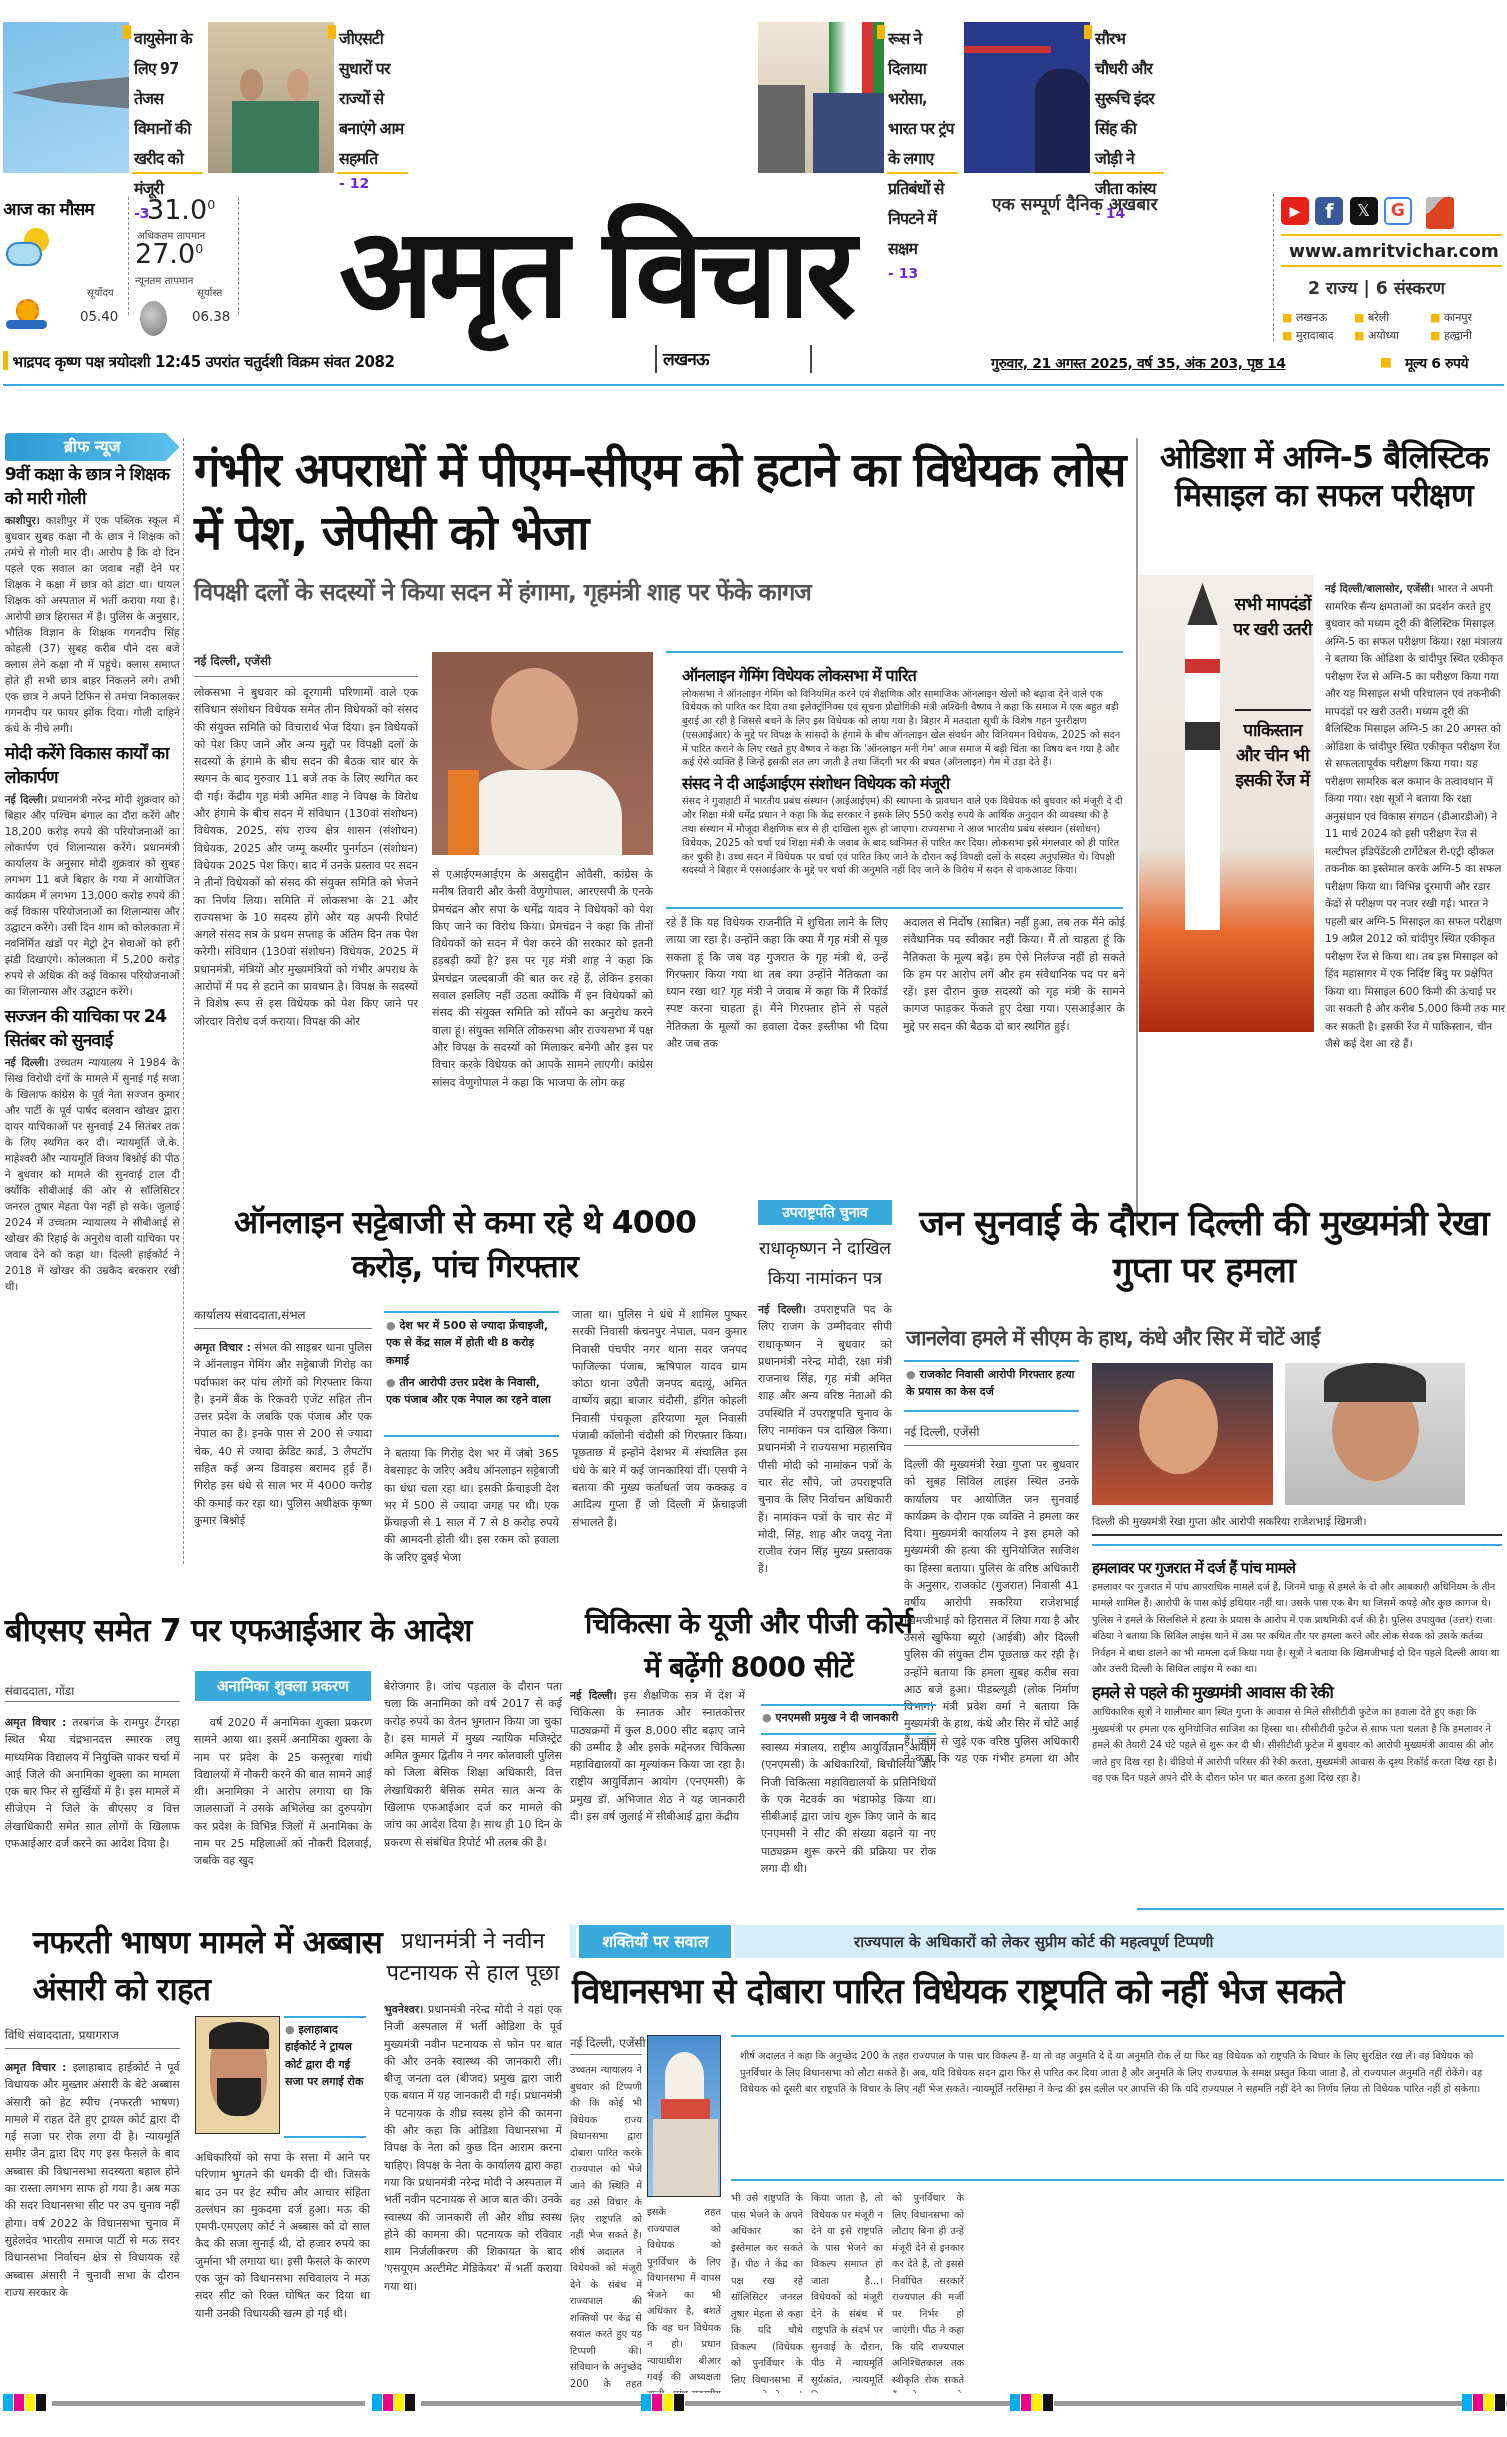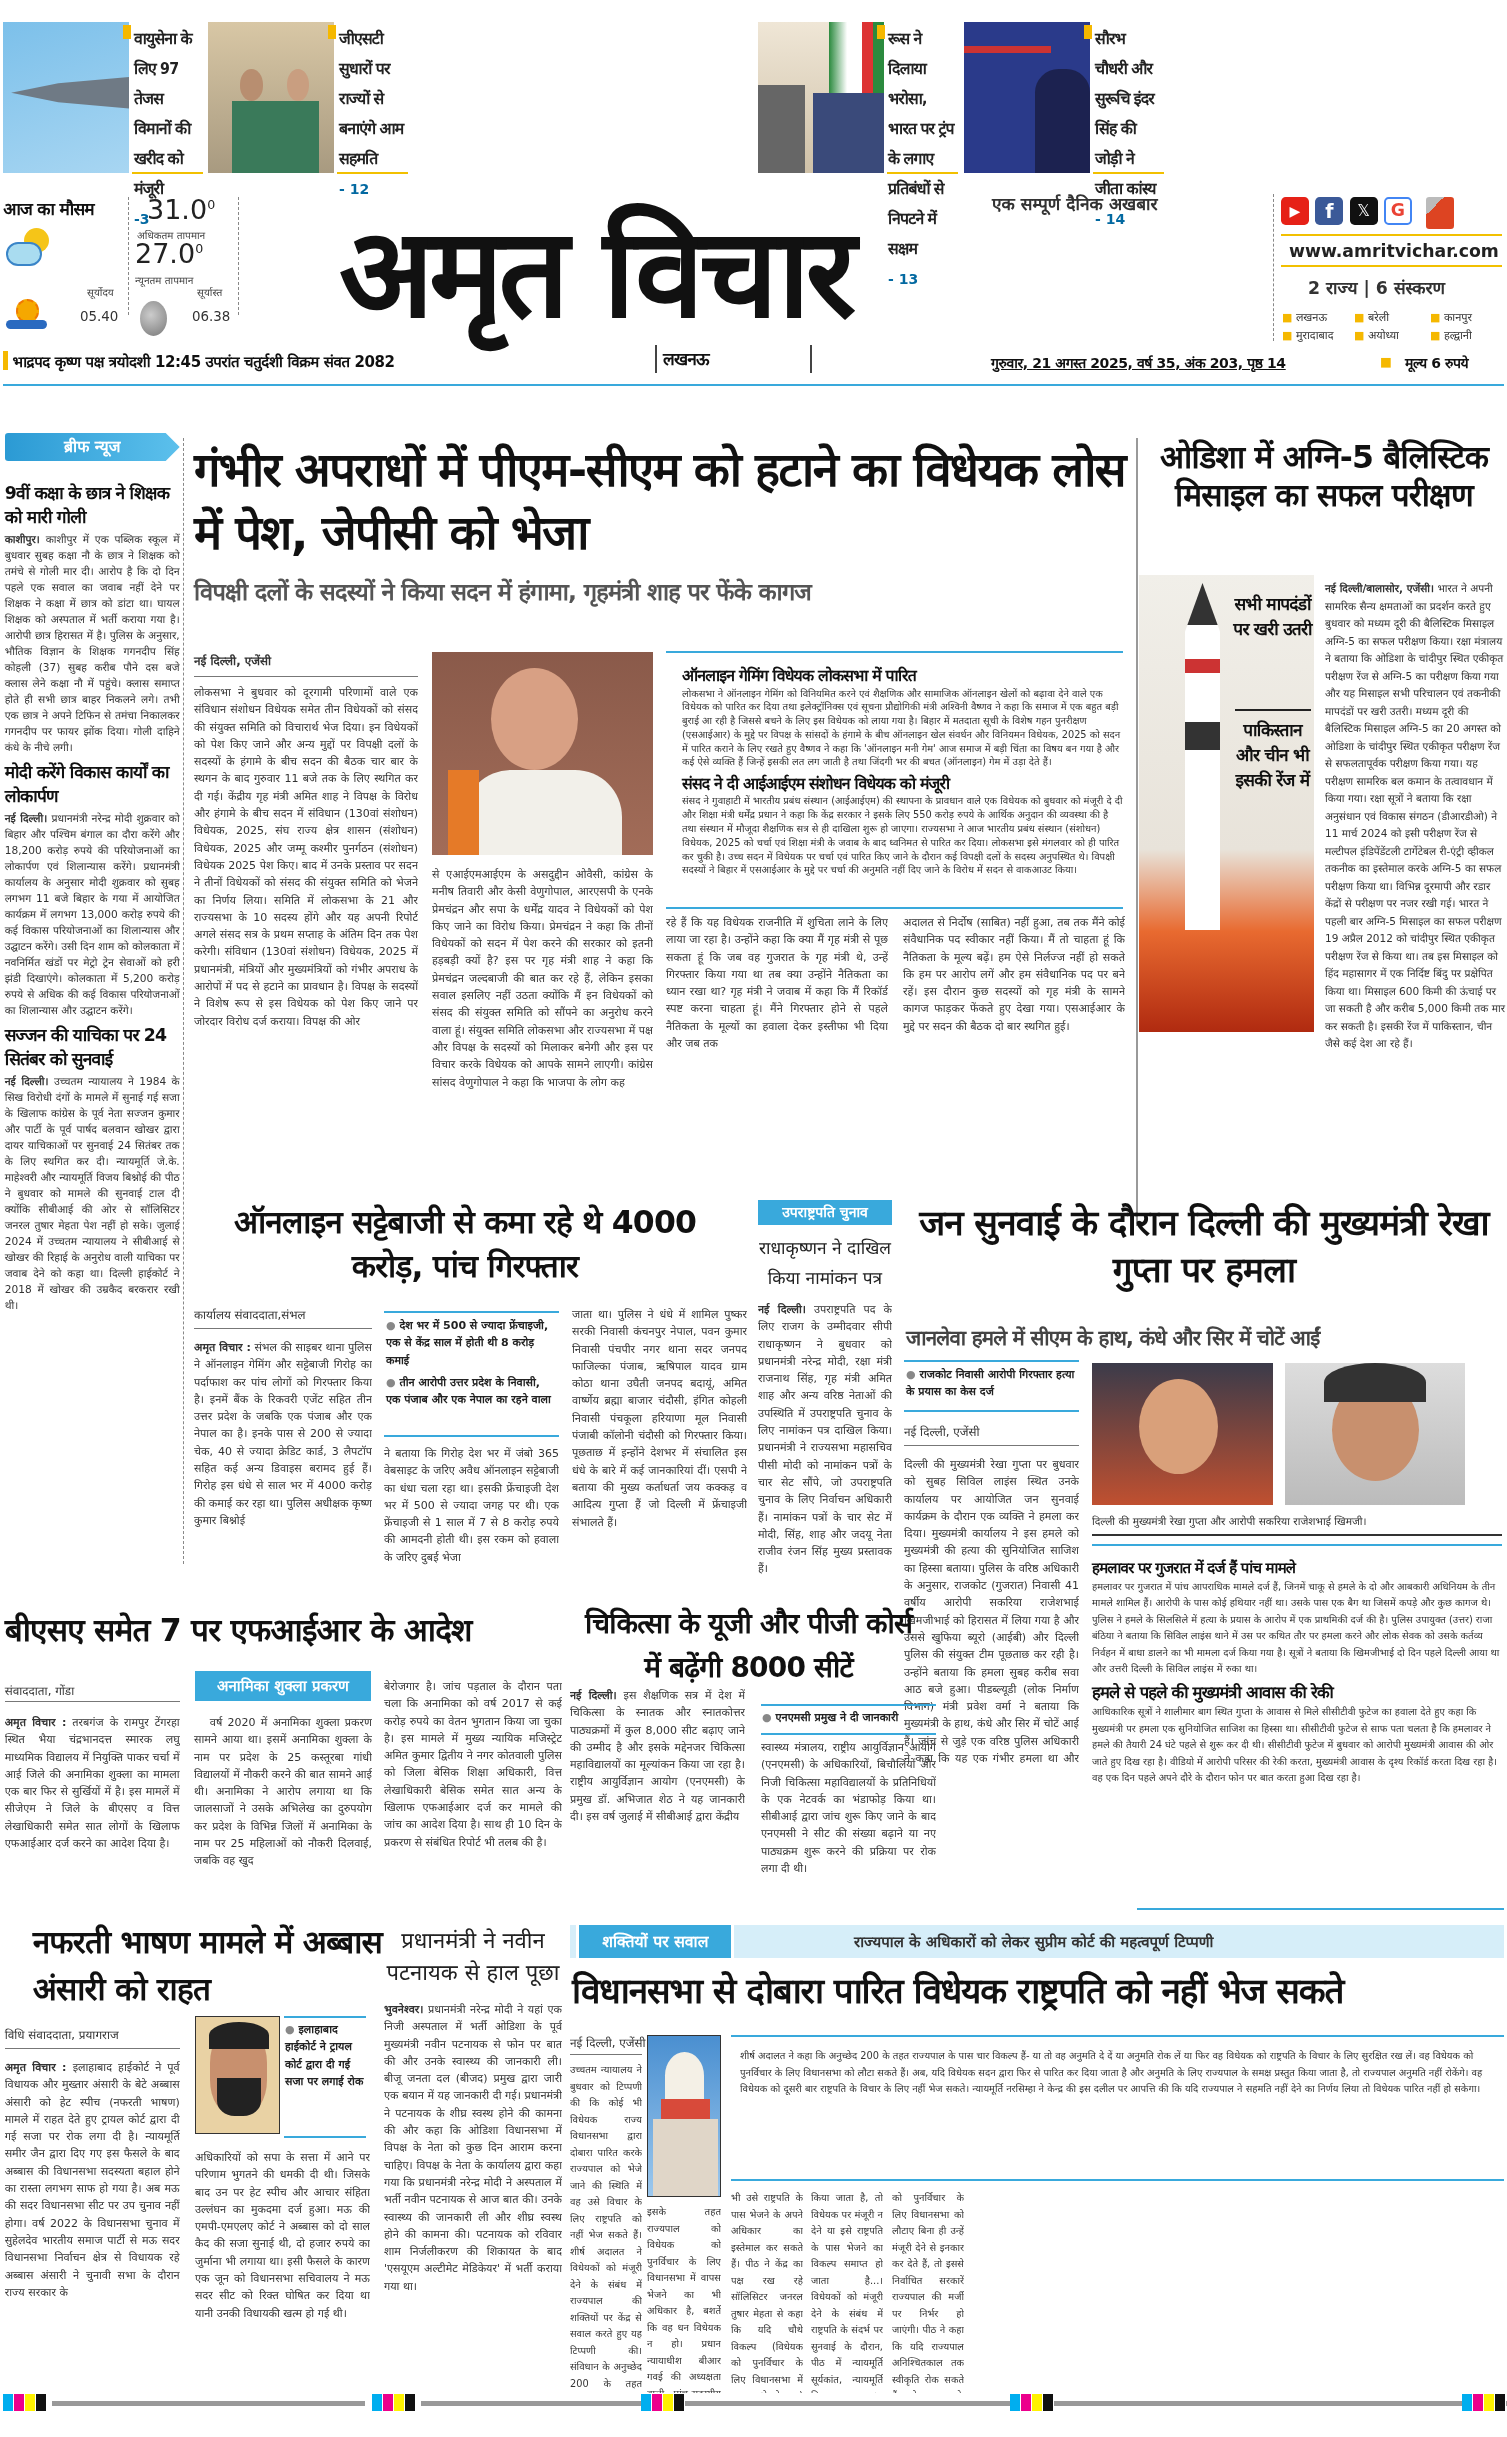--- a/index.html
+++ b/index.html
@@ -1,20 +1,20 @@
 <!DOCTYPE html>
 <html style="font-size:12.6px"><head>
 <meta charset="utf-8">
 <style>
 *{box-sizing:border-box;margin:0;padding:0}
 body{width:1508px;height:2438px;background:#fff;font-family:"DejaVu Sans",sans-serif;color:#222;position:relative;overflow:hidden}
 .abs{position:absolute}
 .ph{position:absolute;overflow:hidden}
 .teaser-title{font-family:"DejaVu Sans Condensed","DejaVu Sans",sans-serif;font-weight:bold;font-size:15.8px;line-height:30px;letter-spacing:-0.8px;color:#222}
-.teaser-page{font-size:14px;font-weight:bold;color:#0369a1;margin-top:7px}
+.teaser-page{font-size:14px;font-weight:bold;color:#6d28d9;margin-top:1px}
 .ybar{position:absolute;width:7.9px;height:14px;background:#f5b800}
 .yline{position:absolute;height:2.4px;background:#f2c000}
 .bluerule{position:absolute;height:2.4px;background:#39a9dc}
 .grayrule{position:absolute;height:0.8px;background:#777}
 .dashv{position:absolute;width:0;border-left:1.6px dashed #888}
 .body{font-size:11px;line-height:17.3px;color:#333;text-align:justify}
 .body-sm{font-size:9.8px;line-height:15.8px;color:#333;text-align:justify}
 .hd{font-weight:bold;color:#111;letter-spacing:-0.8px}
 .kicker{background:#39a9dc;color:#fff;font-weight:bold;text-align:center}
 .dateline{font-size:11.8px;font-weight:bold;color:#333}
@@ -128,21 +128,21 @@
 
 <div class="ybar" style="left:3.2px;top:351px;height:19px;width:4.7px"></div>
 <div class="abs hd" style="left:12.6px;top:351px;font-size:15px;letter-spacing:-0.4px;">भाद्रपद कृष्ण पक्ष त्रयोदशी 12:45 उपरांत चतुर्दशी विक्रम संवत 2082</div>
 <div class="abs hd" style="left:991px;top:353px;font-size:14px;letter-spacing:-0.4px;text-decoration:underline;">गुरुवार, 21 अगस्त 2025, वर्ष 35, अंक 203, पृष्ठ 14</div>
 <div class="abs" style="left:1380px;top:354px;color:#f5b800;font-size:12.6px;">■</div>
 <div class="abs hd" style="left:1405px;top:353px;font-size:14px;letter-spacing:-0.4px;">मूल्य 6 रुपये</div>
 <div class="bluerule" style="left:3.2px;top:384px;width:1501px;"></div>
 
 <div class="abs" style="left:4.7px;top:433px;width:175px;">
   <div class="kicker" style="height:28px;line-height:28px;font-size:15.8px;border-radius:3.2px 0 0 3.2px;clip-path:polygon(0 0,92% 0,100% 50%,92% 100%,0 100%);background:linear-gradient(90deg,#2b9ad4,#5cc0ec);">ब्रीफ न्यूज</div>
-  <div class="hd" style="font-size:17.3px;line-height:23.6px;margin-top:21px;">9वीं कक्षा के छात्र ने शिक्षक को मारी गोली</div>
+  <div class="hd" style="font-size:17.3px;line-height:23.6px;margin-top:2px;">9वीं कक्षा के छात्र ने शिक्षक को मारी गोली</div>
   <div class="body-sm" style="font-size:10.6px;line-height:16px;margin-top:1.6px;"><b>काशीपुर।</b> <span>काशीपुर में एक पब्लिक स्कूल में बुधवार सुबह कक्षा नौ के छात्र ने शिक्षक को तमंचे से गोली मार दी। आरोप है कि दो दिन पहले एक सवाल का जवाब नहीं देने पर शिक्षक ने कक्षा में छात्र को डांटा था। घायल शिक्षक को अस्पताल में भर्ती कराया गया है। आरोपी छात्र हिरासत में है। पुलिस के अनुसार, भौतिक विज्ञान के शिक्षक गगनदीप सिंह कोहली (37) सुबह करीब पौने दस बजे क्लास लेने कक्षा नौ में पहुंचे। क्लास समाप्त होते ही सभी छात्र बाहर निकलने लगे। तभी एक छात्र ने अपने टिफिन से तमंचा निकालकर गगनदीप पर फायर झोंक दिया। गोली दाहिने कंधे के नीचे लगी।</span></div>
   <div class="hd" style="font-size:17.3px;line-height:23.6px;margin-top:6.3px;">मोदी करेंगे विकास कार्यों का लोकार्पण</div>
   <div class="body-sm" style="font-size:10.6px;line-height:16px;margin-top:1.6px;"><b>नई दिल्ली।</b> <span>प्रधानमंत्री नरेन्द्र मोदी शुक्रवार को बिहार और पश्चिम बंगाल का दौरा करेंगे और 18,200 करोड़ रुपये की परियोजनाओं का लोकार्पण एवं शिलान्यास करेंगे। प्रधानमंत्री कार्यालय के अनुसार मोदी शुक्रवार को सुबह लगभग 11 बजे बिहार के गया में आयोजित कार्यक्रम में लगभग 13,000 करोड़ रुपये की कई विकास परियोजनाओं का शिलान्यास और उद्घाटन करेंगे। उसी दिन शाम को कोलकाता में नवनिर्मित खंडों पर मेट्रो ट्रेन सेवाओं को हरी झंडी दिखाएंगे। कोलकाता में 5,200 करोड़ रुपये से अधिक की कई विकास परियोजनाओं का शिलान्यास और उद्घाटन करेंगे।</span></div>
   <div class="hd" style="font-size:17.3px;line-height:23.6px;margin-top:6.3px;">सज्जन की याचिका पर 24 सितंबर को सुनवाई</div>
   <div class="body-sm" style="font-size:10.6px;line-height:16px;margin-top:1.6px;"><b>नई दिल्ली।</b> <span>उच्चतम न्यायालय ने 1984 के सिख विरोधी दंगों के मामले में सुनाई गई सजा के खिलाफ कांग्रेस के पूर्व नेता सज्जन कुमार और पार्टी के पूर्व पार्षद बलवान खोखर द्वारा दायर याचिकाओं पर सुनवाई 24 सितंबर तक के लिए स्थगित कर दी। न्यायमूर्ति जे.के. माहेश्वरी और न्यायमूर्ति विजय बिश्नोई की पीठ ने बुधवार को मामले की सुनवाई टाल दी क्योंकि सीबीआई की ओर से सॉलिसिटर जनरल तुषार मेहता पेश नहीं हो सके। जुलाई 2024 में उच्चतम न्यायालय ने सीबीआई से खोखर की रिहाई के अनुरोध वाली याचिका पर जवाब देने को कहा था। दिल्ली हाईकोर्ट ने 2018 में खोखर की उम्रकैद बरकरार रखी थी।</span></div>
 </div>
 <div class="dashv" style="left:183px;top:438px;height:1126px"></div>
 
 <div class="abs hd" style="left:194px;top:438px;width:933px;font-size:47px;line-height:63px;letter-spacing:-1.6px;">गंभीर अपराधों में पीएम-सीएम को हटाने का विधेयक लोस में पेश, जेपीसी को भेजा</div>
 <div class="abs hd" style="left:194px;top:575px;width:933px;font-size:23.6px;color:#555;letter-spacing:-0.8px;white-space:nowrap;">विपक्षी दलों के सदस्यों ने किया सदन में हंगामा, गृहमंत्री शाह पर फेंके कागज</div>

